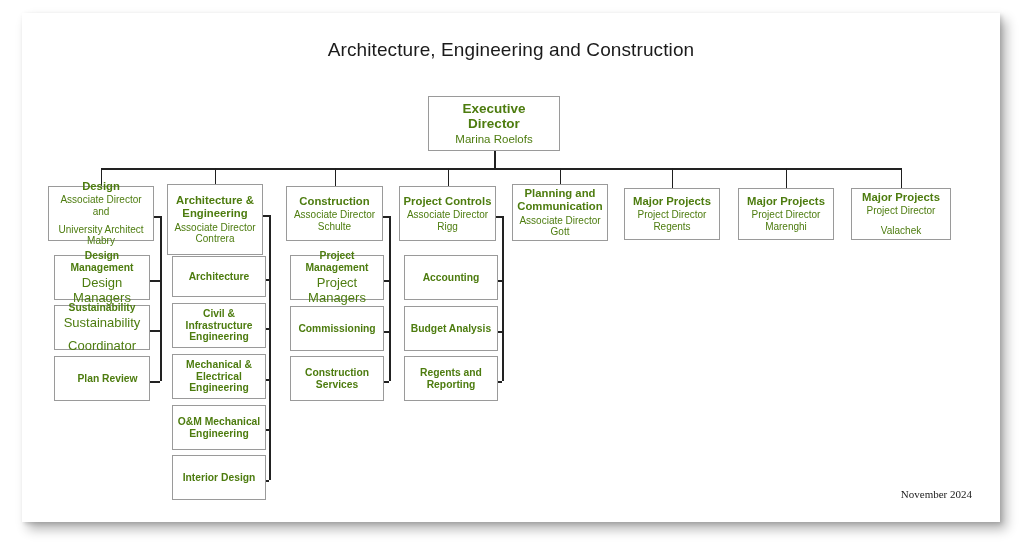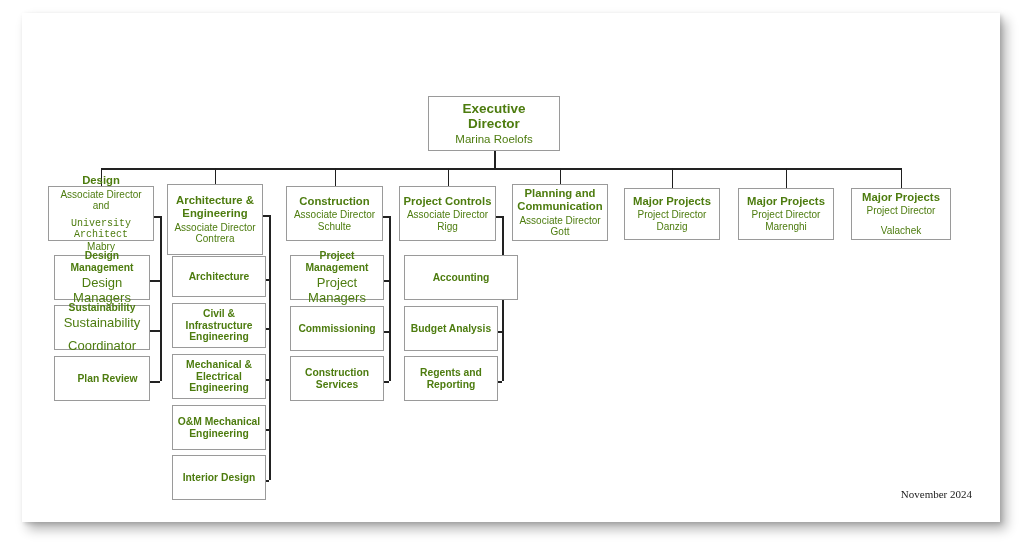--- a/index.html
+++ b/index.html
@@ -109,20 +109,21 @@
   .line.thick-h { height: 2.1px; background: #222; }
 </style>
 </head>
 <body>
 
 <div id="page-shadow-bg"></div>
 
 <div id="page">
   <div id="canvas">
 
+    <div id="chart-title">Architecture, Engineering and Construction</div>
 
     <div id="connectors">
         <div class="line thick-v" style="left: 472px; top: 138px; height: 17px;"></div>
         <div class="line thick-h" style="left: 79px; top: 155px; width: 800px;"></div>
         <div class="line v" style="left: 79px; top: 155px; height: 18px;"></div>
         <div class="line v" style="left: 193px; top: 155px; height: 16px;"></div>
         <div class="line v" style="left: 312.5px; top: 155px; height: 18px;"></div>
         <div class="line v" style="left: 425.5px; top: 155px; height: 18px;"></div>
         <div class="line v" style="left: 538px; top: 155px; height: 16px;"></div>
         <div class="line v" style="left: 650px; top: 155px; height: 20px;"></div>
@@ -154,21 +155,21 @@
 
     <div id="nodes">
         <div class="node " id="node-root" style="left: 406px; top: 83px; width: 132px; height: 55px;">
           <div class="t">Executive</div>
           <div class="t">Director</div>
           <div class="s">Marina Roelofs</div>
         </div>
         <div class="node div-node" style="left: 26px; top: 173px; width: 106px; height: 55px;">
           <div class="t">Design</div>
           <div class="s">Associate Director and</div>
-          <div class="s" style="margin-top: 6px; font-family: Liberation Mono, monospace;">University Architect</div>
+          <div class="s" style="margin-top: 6px;">University Architect</div>
           <div class="s" style="margin-top: 0px;">Mabry</div>
         </div>
         <div class="node leaf-node" style="left: 32px; top: 242px; width: 96px; height: 45px;">
           <div class="t">Design</div>
           <div class="t">Management</div>
           <div class="s">Design Managers</div>
         </div>
         <div class="node leaf-node" style="left: 32px; top: 292px; width: 96px; height: 45px;">
           <div class="t">Sustainability</div>
           <div class="s">Sustainability</div>
@@ -218,40 +219,40 @@
         </div>
         <div class="node leaf-node" style="left: 268px; top: 343px; width: 94px; height: 45px;">
           <div class="t">Construction</div>
           <div class="t">Services</div>
         </div>
         <div class="node div-node" style="left: 377px; top: 173px; width: 97px; height: 55px;">
           <div class="t">Project Controls</div>
           <div class="s">Associate Director</div>
           <div class="s" style="margin-top: 0px;">Rigg</div>
         </div>
-        <div class="node leaf-node" style="left: 382px; top: 242px; width: 114px; height: 45px;">
+        <div class="node leaf-node" style="left: 382px; top: 242px; width: 94px; height: 45px;">
           <div class="t">Accounting</div>
         </div>
         <div class="node leaf-node" style="left: 382px; top: 293px; width: 94px; height: 45px;">
           <div class="t">Budget Analysis</div>
         </div>
         <div class="node leaf-node" style="left: 382px; top: 343px; width: 94px; height: 45px;">
           <div class="t">Regents and</div>
           <div class="t">Reporting</div>
         </div>
         <div class="node div-node" style="left: 490px; top: 171px; width: 96px; height: 57px;">
           <div class="t">Planning and</div>
           <div class="t">Communication</div>
           <div class="s">Associate Director</div>
           <div class="s" style="margin-top: 0px;">Gott</div>
         </div>
         <div class="node div-node" style="left: 602px; top: 175px; width: 96px; height: 52px;">
           <div class="t">Major Projects</div>
           <div class="s">Project Director</div>
-          <div class="s" style="margin-top: 0px;">Danzig</div>
+          <div class="s" style="margin-top: 0px;">Regents</div>
         </div>
         <div class="node div-node" style="left: 716px; top: 175px; width: 96px; height: 52px;">
           <div class="t">Major Projects</div>
           <div class="s">Project Director</div>
           <div class="s" style="margin-top: 0px;">Marenghi</div>
         </div>
         <div class="node div-node" style="left: 829px; top: 175px; width: 100px; height: 52px;">
           <div class="t">Major Projects</div>
           <div class="s">Project Director</div>
           <div class="s" style="margin-top: 8px;">Valachek</div>

